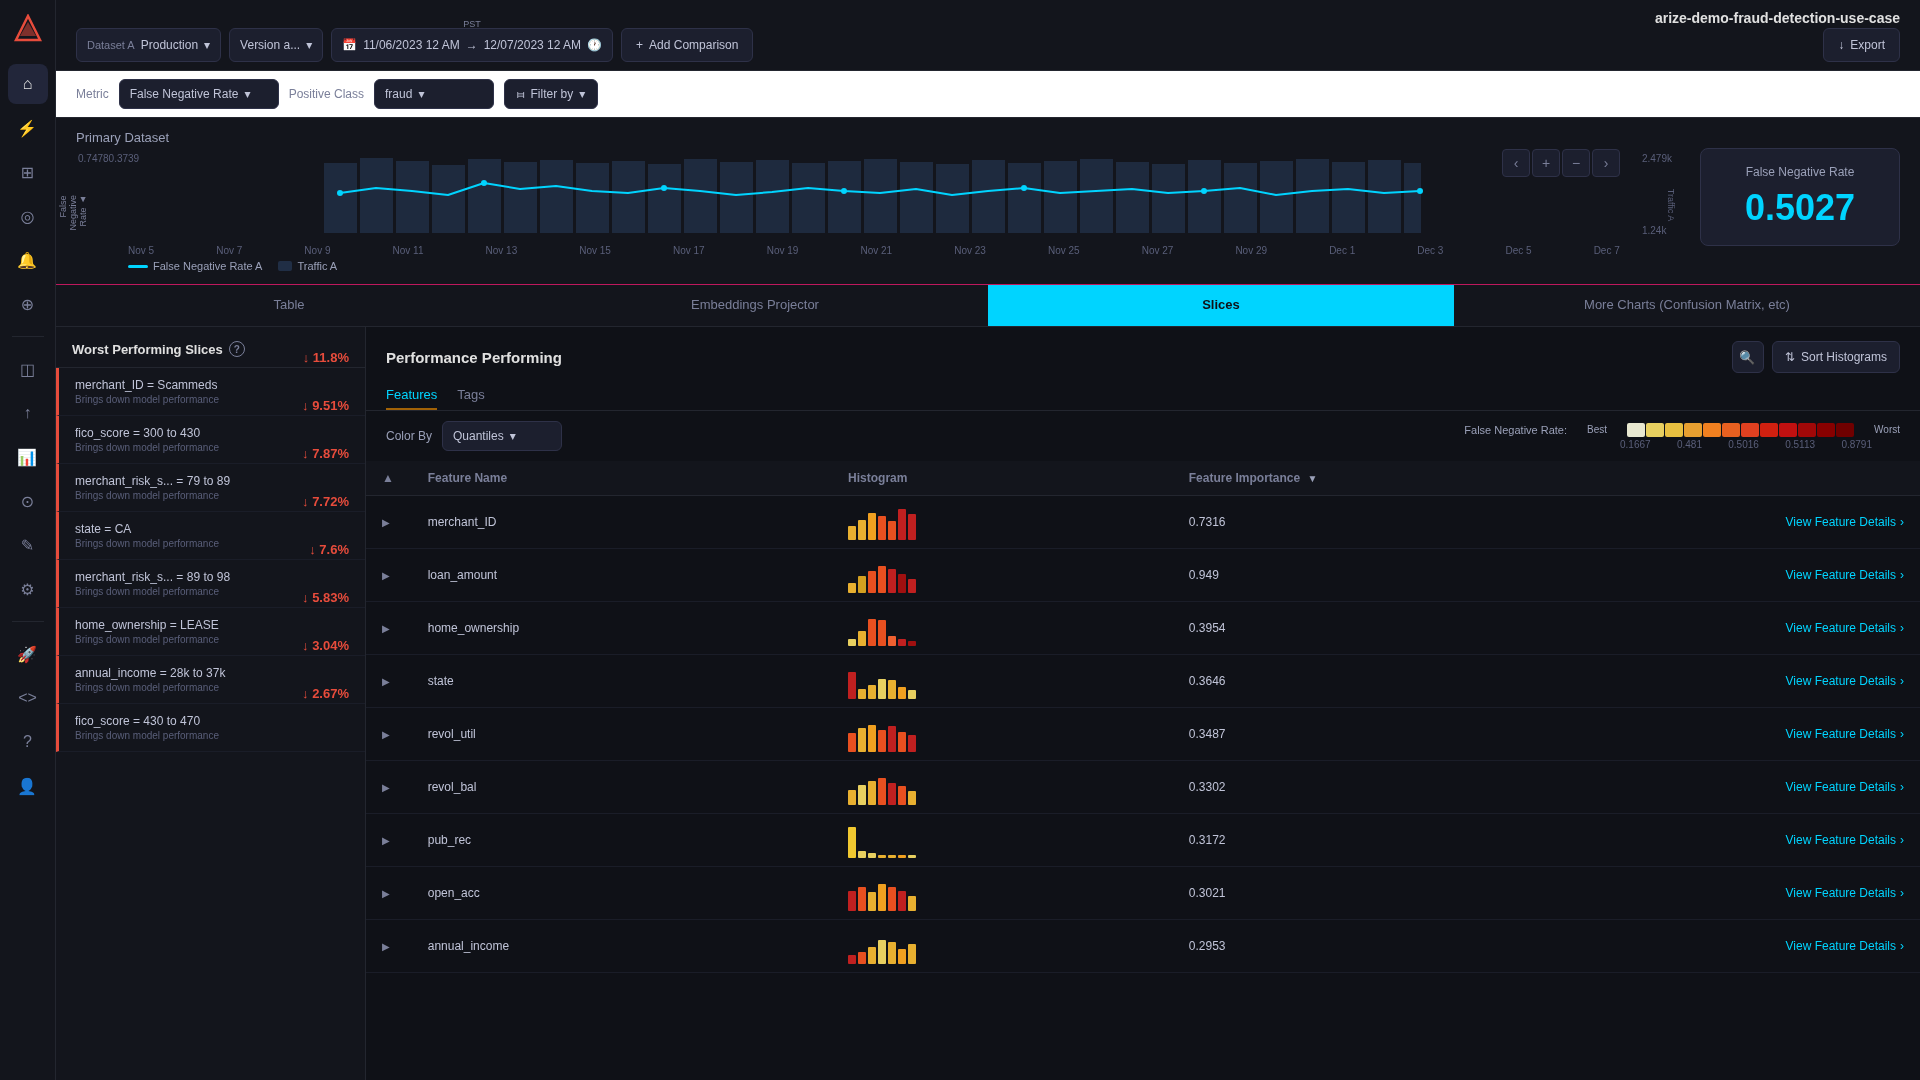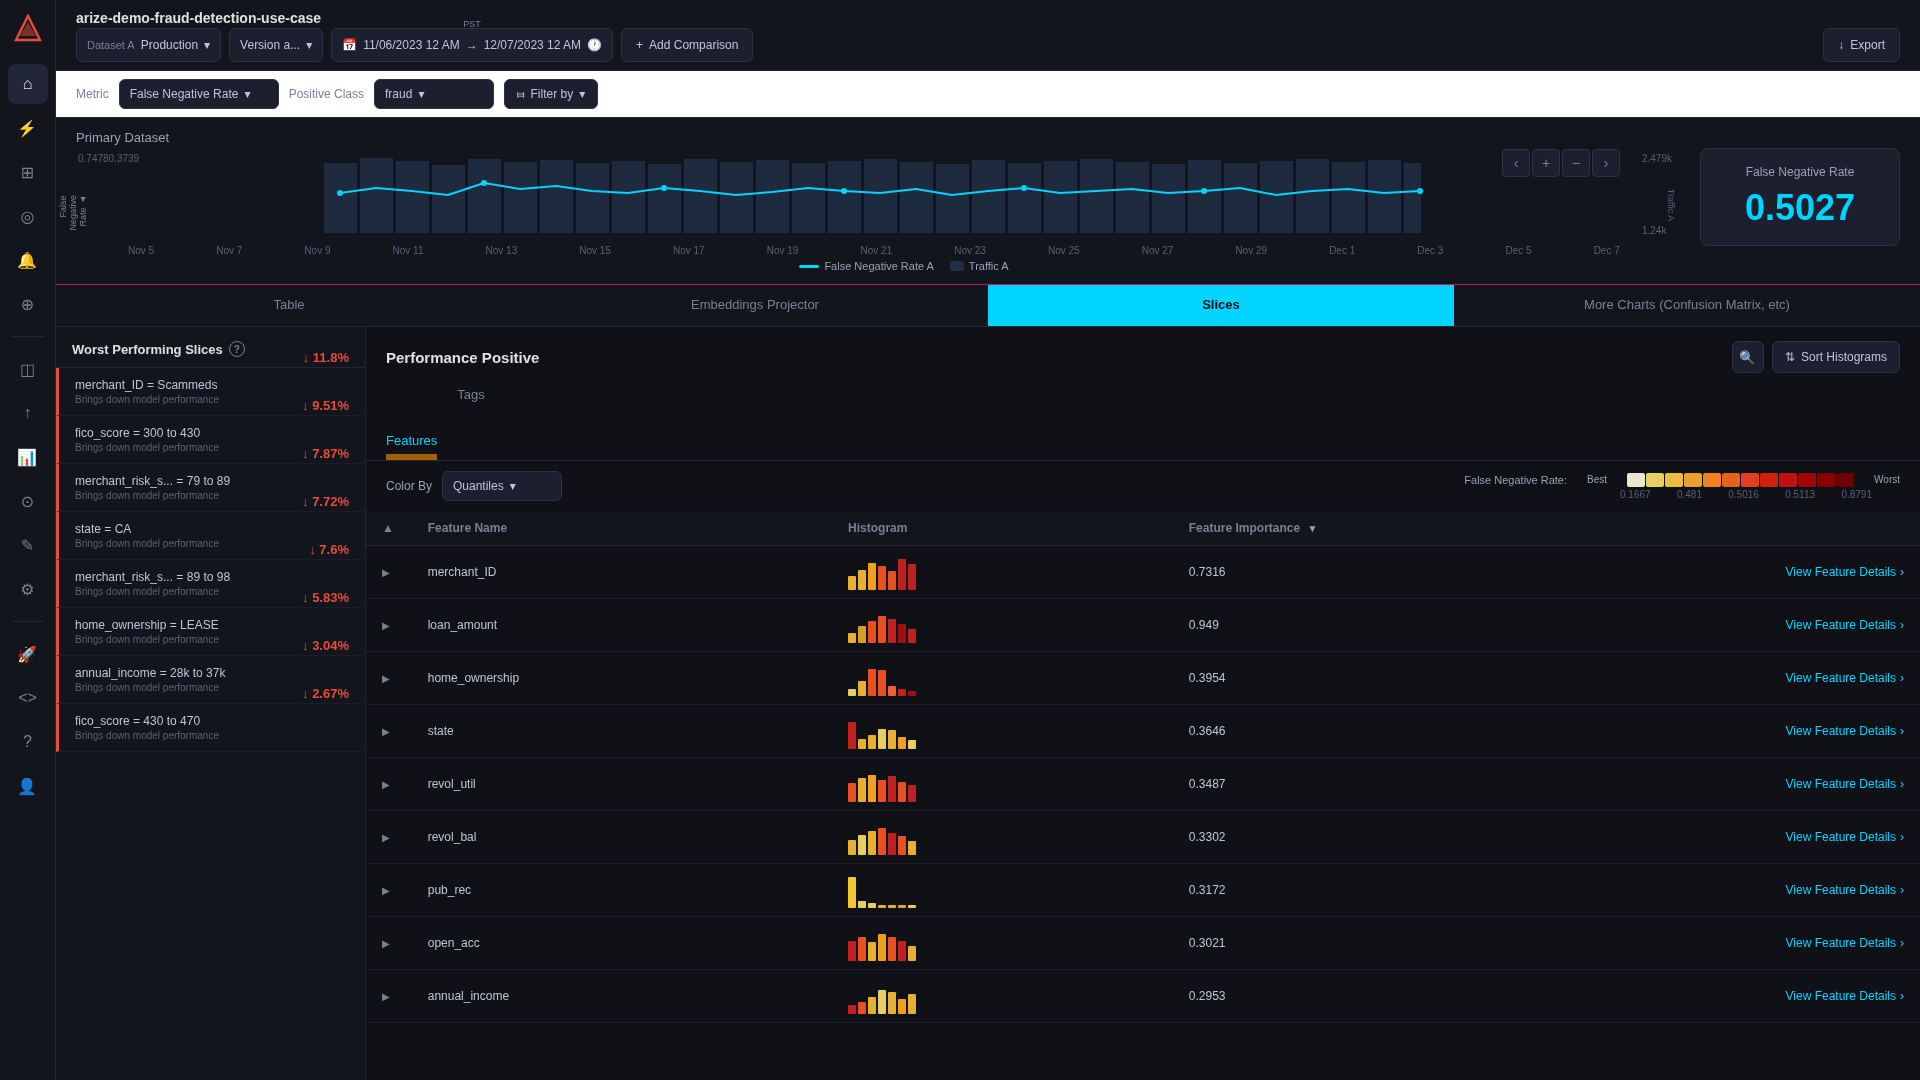--- a/index.html
+++ b/index.html
@@ -62,20 +62,21 @@
     .topbar {
       background: #13151c;
       padding: 10px 20px 8px 20px;
       border-bottom: 1px solid #23262f;
     }
     .topbar-title {
       font-size: 14px;
       font-weight: 600;
       color: #e0e0e0;
       margin-bottom: 2px;
+      text-align: right;
     }
     .topbar-subtitle {
       font-size: 11px;
       color: #7a7f99;
       margin-bottom: 10px;
     }
     .topbar-controls {
       display: flex;
       align-items: center;
       gap: 8px;
@@ -412,22 +413,21 @@
     }
     .sub-tab {
       font-size: 13px;
       color: #7a7f99;
       padding: 6px 0;
       cursor: pointer;
       border-bottom: 2px solid transparent;
     }
     .sub-tab.active {
       color: #00d4ff;
-      border-bottom: 6px solid #a16207;
-      margin-top: 46px;
+      border-bottom: 2px solid #a16207;
     }
 
     .color-by-row {
       display: flex;
       align-items: center;
       padding: 10px 20px;
       gap: 10px;
     }
     .color-by-label { font-size: 12px; color: #9aa0b8; }
     .color-by-select {
@@ -695,21 +695,21 @@
             <span>Dec 7</span>
           </div>
 
           <div style="position:absolute;right:-52px;top:0;bottom:20px;display:flex;flex-direction:column;justify-content:space-between;font-size:10px;color:#5a5f7a;">
             <span>2.479k</span>
             <span>1.24k</span>
           </div>
           <div style="position:absolute;right:-68px;top:50%;transform:translateY(-50%) rotate(90deg);font-size:9px;color:#5a5f7a;white-space:nowrap;">Traffic A</div>
         </div>
 
-        <div class="chart-legend" style="margin-left:52px;justify-content:center;">
+        <div class="chart-legend" style="margin-left:52px;">
           <div class="legend-item">
             <div class="legend-color-line" style="background:#00d4ff;"></div>
             <span>False Negative Rate A</span>
           </div>
           <div class="legend-item">
             <div class="legend-color-bar" style="background:#2a4060;"></div>
             <span>Traffic A</span>
           </div>
         </div>
       </div>
@@ -807,21 +807,21 @@
         <div class="slice-desc">Brings down model performance</div>
       </div>
       <div class="slice-pct" style="float:none;color:#e74c3c;font-weight:700;font-size:13px;">↓ 2.67%</div>
     </div>
   </div>
         </div>
     </div>
 
     <div class="breakdown-panel">
       <div class="breakdown-header">
-        <div class="breakdown-title">Performance Positive</div>
+        <div class="breakdown-title">Performance Performing</div>
         <div class="breakdown-controls">
           <div class="icon-btn">🔍</div>
           <div class="sort-histograms-btn">
             <span>⇅</span>
             <span>Sort Histograms</span>
           </div>
         </div>
       </div>
 
       <div class="breakdown-sub-tabs">

